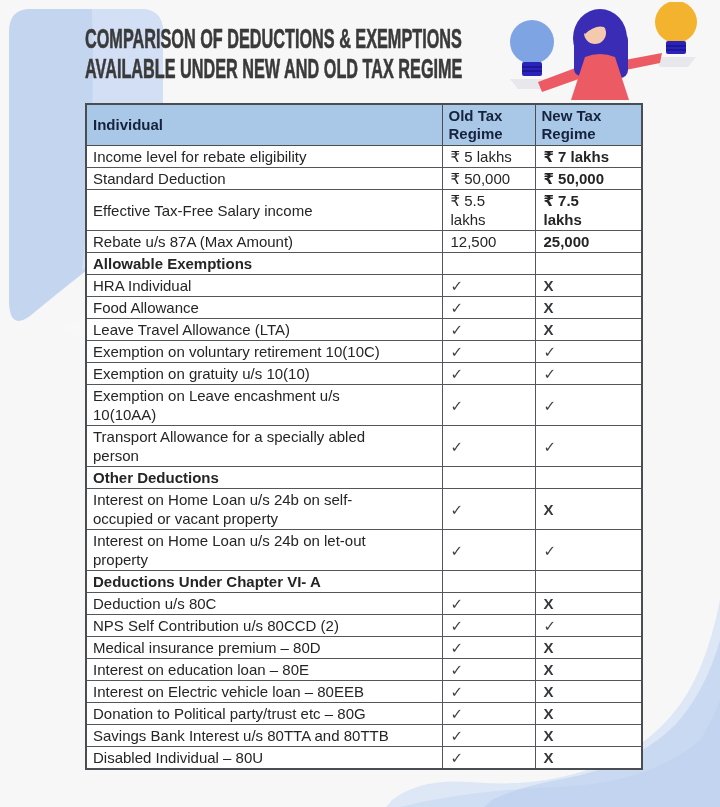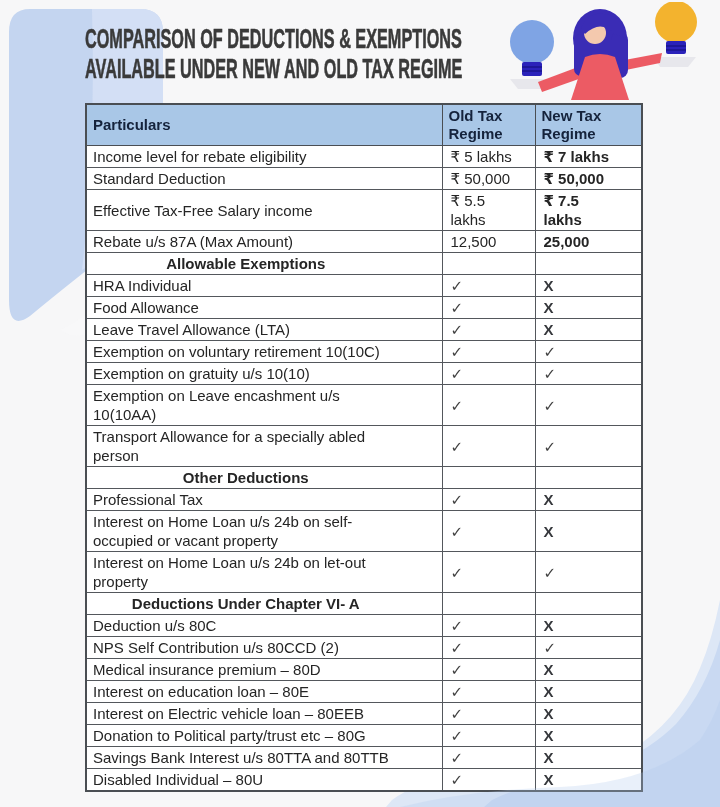--- a/index.html
+++ b/index.html
@@ -53,21 +53,21 @@
   tbody tr{height:16px;}
   td{
     border:1px solid #53575c;
     vertical-align:middle;
     line-height:19px;
     padding:1px 6px;
   }
   td.c-label{padding:1px 43px 1px 6px;}
   td.c-old{padding:1px 18px 1px 8px;margin-left:8px;}
   td.c-new{padding:1px 22px 1px 8px;font-weight:bold;}
-  .section-row td.c-label{font-weight:bold;text-align:center;}
+  .section-row td.c-label{font-weight:bold;}
   td.tick{color:#3f3f3f;}
   td.cross{color:#36383c;}
 </style>
 </head>
 <body>
 
 <svg class="bg-svg" width="720" height="807" viewBox="0 0 720 807" aria-hidden="true">
   <g>
     <path fill="#c4d5f0" d="M 30,9 H 140 Q 163,9 163,32 V 150 Q 163,210 115,248 Q 60,291 30,316 Q 9,331 9,300 V 32 Q 9,9 30,9 Z"></path>
     <path fill="#d6e1f6" opacity="0.85" d="M 92,9 H 140 Q 163,9 163,32 V 150 Q 163,205 120,242 Q 98,260 82,270 Q 96,150 92,9 Z"></path>
@@ -118,21 +118,21 @@
 </svg>
 
 <table class="cmp">
   <colgroup>
     <col class="col-label">
       <col class="col-old">
       <col class="col-new">
   </colgroup>
   <thead>
     <tr>
-      <th>Particulars</th>
+      <th>Individual</th>
       <th>Old Tax Regime</th>
       <th>New Tax Regime</th>
     </tr>
   </thead>
   <tbody id="table-body">
       <tr>
     <td class="c-label">Income level for rebate eligibility</td>
     <td class="c-old">₹ 5 lakhs</td>
     <td class="c-new">₹ 7 lakhs</td>
   </tr>
@@ -190,25 +190,20 @@
     <td class="c-label">Transport Allowance for a specially abled person</td>
     <td class="c-old tick">✓</td>
     <td class="c-new tick">✓</td>
   </tr>
       <tr class="section-row">
     <td class="c-label">Other Deductions</td>
     <td class="c-old"></td>
     <td class="c-new"></td>
   </tr>
       <tr>
-    <td class="c-label">Professional Tax</td>
-    <td class="c-old tick">✓</td>
-    <td class="c-new cross">X</td>
-  </tr>
-      <tr>
     <td class="c-label">Interest on Home Loan u/s 24b on self-occupied or vacant property</td>
     <td class="c-old tick">✓</td>
     <td class="c-new cross">X</td>
   </tr>
       <tr>
     <td class="c-label">Interest on Home Loan u/s 24b on let-out property</td>
     <td class="c-old tick">✓</td>
     <td class="c-new tick">✓</td>
   </tr>
       <tr class="section-row">

